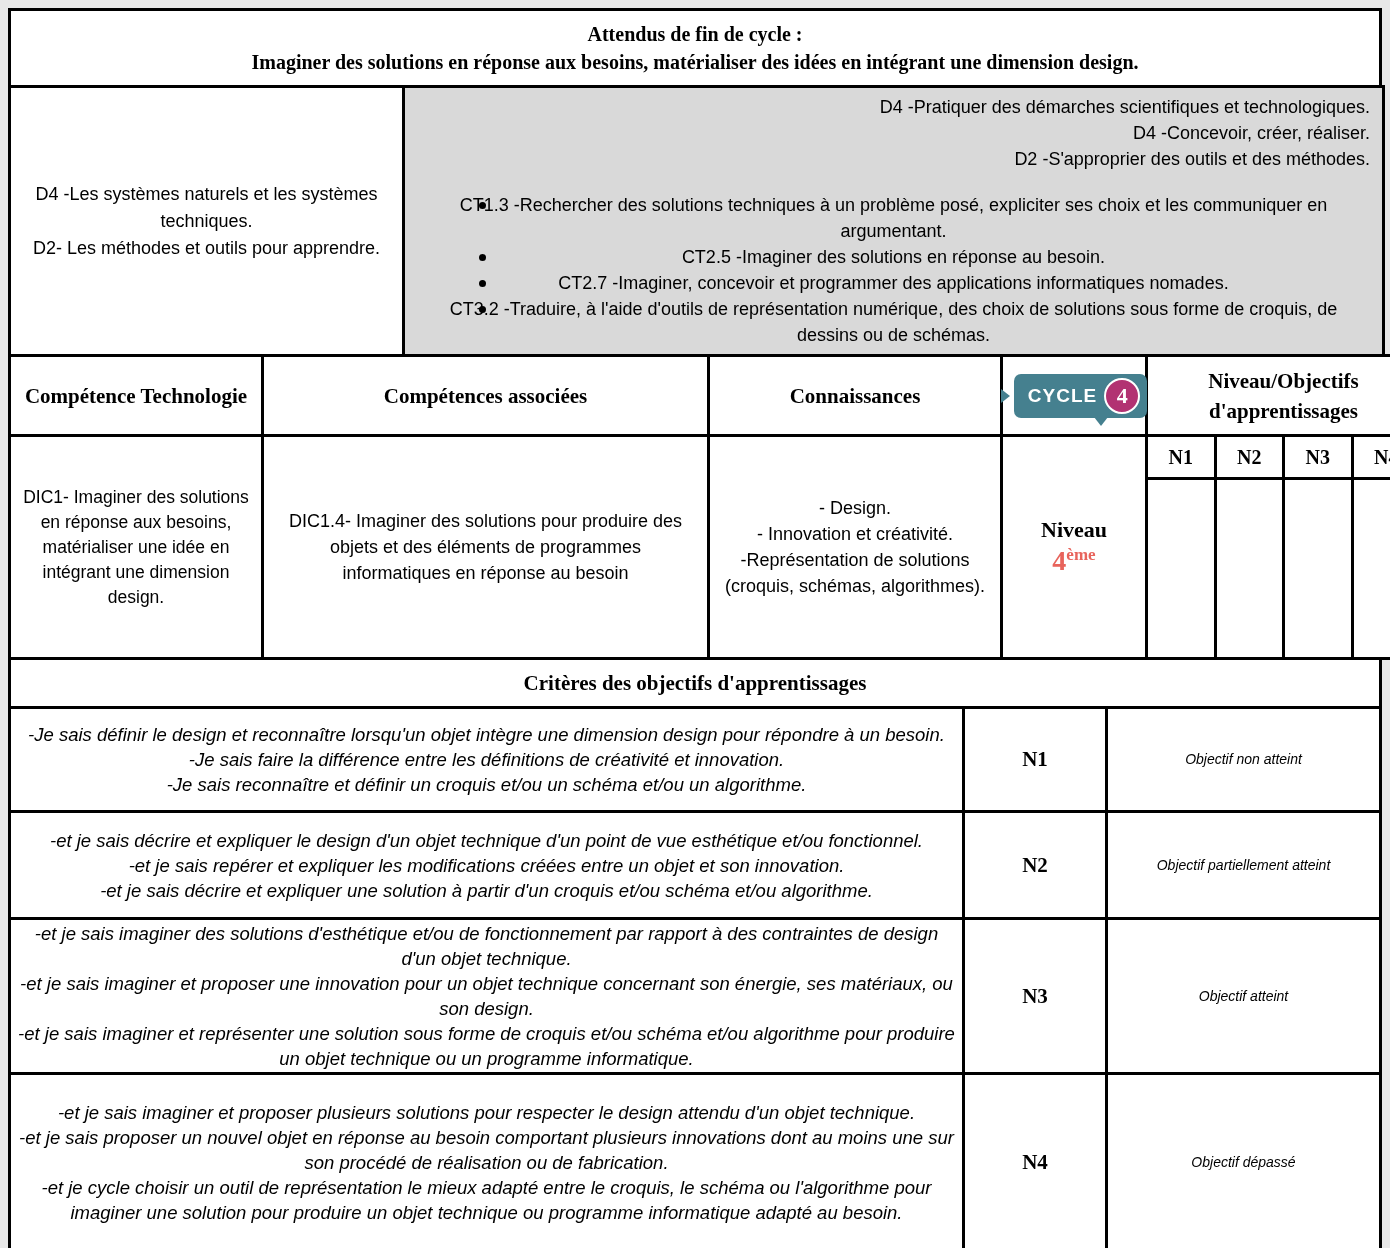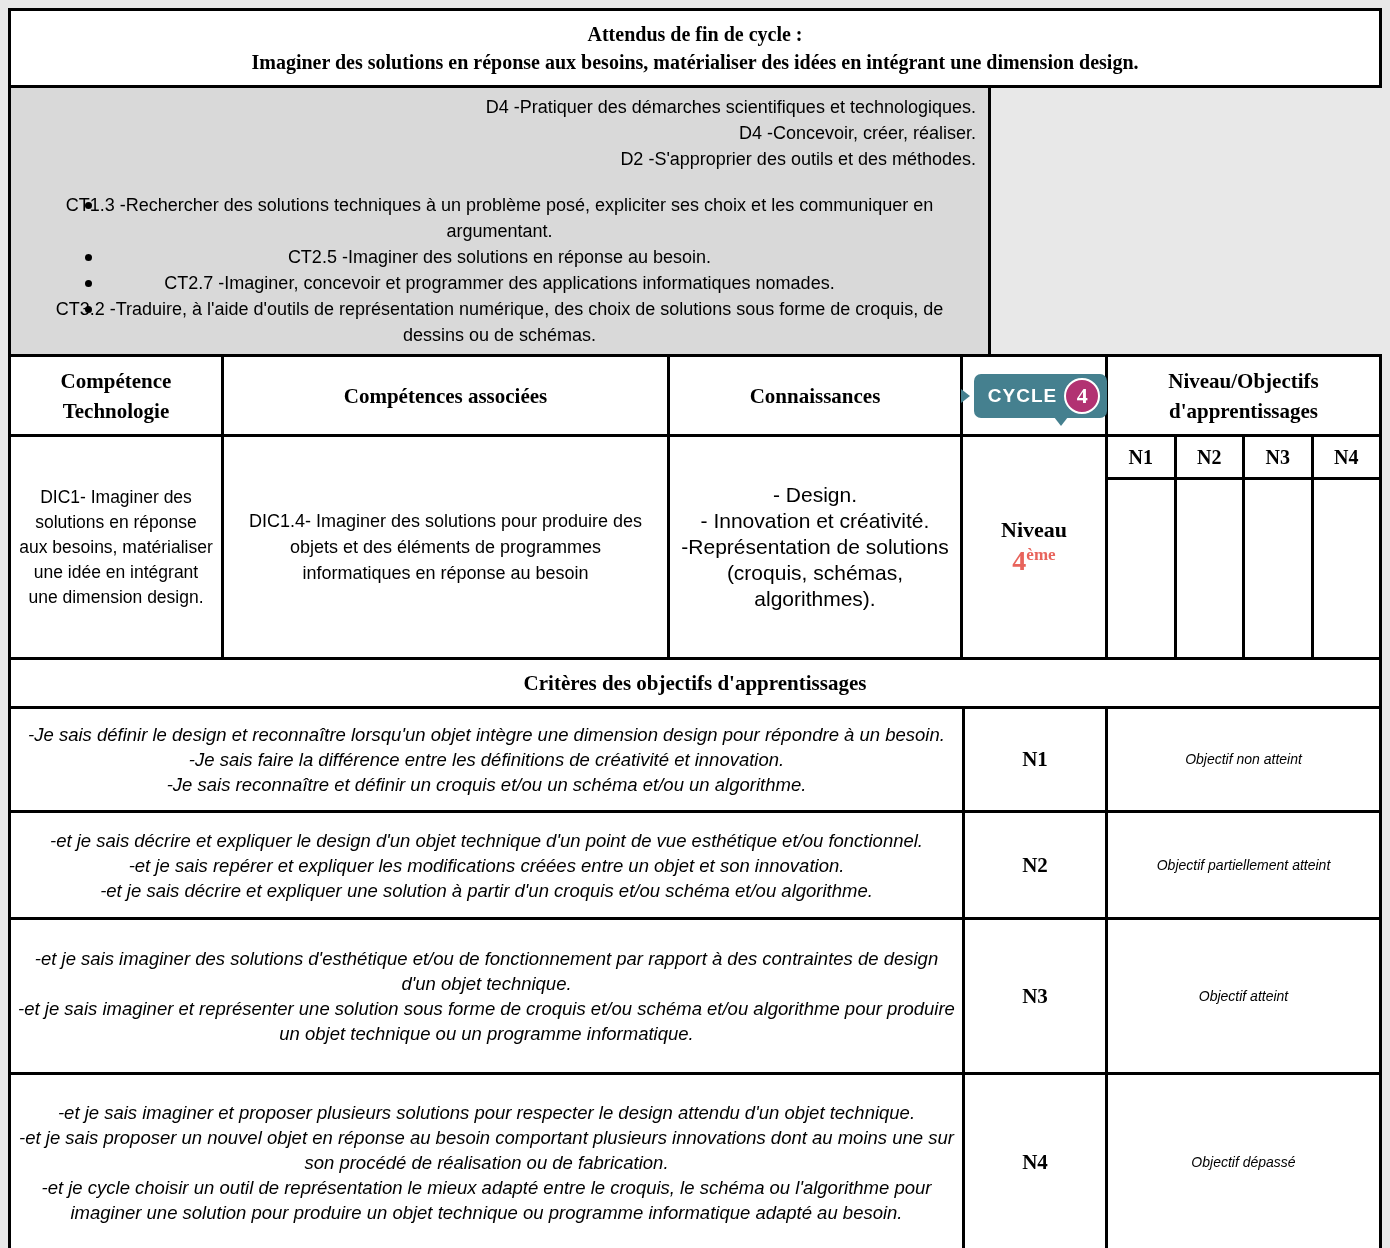--- a/index.html
+++ b/index.html
@@ -34,39 +34,39 @@
   .r2 { height: 272px; }
   .r2 .c-left { width: 397px; font-size: 18px; line-height: 27px; padding: 0 18px; }
   .r2 .c-right { width: 983px; background: #d9d9d9; font-size: 18px; line-height: 26px; padding: 6px 12px; align-items: flex-end; }
   .methods-gap { height: 26px; }
   .b-item { position: relative; width: 100%; text-align: center; line-height: 26px; }
   .b-dot { position: absolute; left: 62px; top: 10px; width: 7px; height: 7px; border-radius: 50%; background: #000; }
 
   
   .r3 { height: 83px; }
   .r3 .cell { font-family: "Liberation Serif", serif; font-weight: bold; font-size: 21px; line-height: 30px; }
-  .c1 { width: 216px; }
+  .c1 { width: 256px; }
   .c2 { width: 449px; }
   .c3 { width: 296px; }
   .c4 { width: 148px; }
   .c5 { width: 277px; }
 
   
   .badge-wrap { position: relative; display: flex; align-items: center; }
   .badge-notch { width: 0; height: 0; border-top: 7px solid transparent; border-bottom: 7px solid transparent; border-left: 9px solid #45808f; margin-right: 4px; }
   .badge { position: relative; display: flex; align-items: center; background: #45808f; border-radius: 7px; height: 44px; padding: 0 7px 0 14px; }
   .badge-label { color: #fff; font-family: "Liberation Sans", sans-serif; font-weight: bold; font-size: 19px; letter-spacing: 1px; margin-right: 7px; }
   .badge-circle { width: 36px; height: 36px; border-radius: 50%; background: #b23272; border: 2px solid #fff; color: #fff; font-weight: bold; font-size: 22px; display: flex; align-items: center; justify-content: center; }
   .badge-tail { position: absolute; bottom: -8px; left: 60%; width: 0; height: 0; border-left: 7px solid transparent; border-right: 7px solid transparent; border-top: 9px solid #45808f; }
 
   
   .r4 { height: 226px; }
   .r4 .c1 { font-size: 17.5px; line-height: 25px; padding: 0 8px; }
   .r4 .c2 { font-size: 18px; line-height: 26px; padding: 0 14px; }
-  .r4 .c3 { font-size: 21px; line-height: 26px; padding: 4px 10px; }
+  .r4 .c3 { font-size: 18px; line-height: 26px; padding: 4px 10px; }
   .niveau-word { font-family: "Liberation Serif", serif; font-weight: bold; font-size: 22px; }
   .niveau-4 { font-family: "Liberation Serif", serif; font-weight: bold; font-size: 28px; color: #e8645c; margin-top: 2px; }
   .niveau-4 sup { font-size: 17px; margin-top: 20px; }
   .sub-wrap { padding: 0; justify-content: flex-start; align-items: stretch; }
   .sub-row { display: flex; width: 100%; }
   .sub-labels { height: 43px; border-bottom: 3px solid #000; }
   .sub-empty { flex: 1; }
   .sub-cell { flex: 1; display: flex; align-items: center; justify-content: center; font-family: "Liberation Serif", serif; font-weight: bold; font-size: 20px; }
   .sub-cell + .sub-cell { border-left: 3px solid #000; }
 
@@ -90,20 +90,24 @@
   <div class="tbl">
 
     <div class="trow r1">
       <div class="cell">
         <div>Attendus de fin de cycle :</div>
         <div>Imaginer des solutions en réponse aux besoins, matérialiser des idées en intégrant une dimension design.</div>
       </div>
     </div>
 
     <div class="trow r2">
+      <div class="cell c-left">
+        <div>D4 -Les systèmes naturels et les systèmes techniques.</div>
+        <div>D2- Les méthodes et outils pour apprendre.</div>
+      </div>
       <div class="cell c-right">
         <div>D4 -Pratiquer des démarches scientifiques et technologiques.</div>
         <div>D4 -Concevoir, créer, réaliser.</div>
         <div>D2 -S'approprier des outils et des méthodes.</div>
         <div class="methods-gap"></div>
         <div class="b-item">
           <span class="b-dot"></span>
           <span>CT1.3 -Rechercher des solutions techniques à un problème posé, expliciter ses choix et les communiquer en argumentant.</span>
         </div>
         <div class="b-item">
@@ -186,20 +190,21 @@
         <div>-et je sais repérer et expliquer les modifications créées entre un objet et son innovation.</div>
         <div>-et je sais décrire et expliquer une solution à partir d'un croquis et/ou schéma et/ou algorithme.</div>
       </div>
       <div class="cell c-lvl">N2</div>
       <div class="cell c-obj">Objectif partiellement atteint</div>
     </div>
 
     <div class="trow crit rn3">
       <div class="cell c-desc">
         <div>-et je sais imaginer des solutions d'esthétique et/ou de fonctionnement par rapport à des contraintes de design d'un objet technique.</div>
+        <div>-et je sais imaginer et proposer une innovation pour un objet technique concernant son énergie, ses matériaux, ou son design.</div>
         <div>-et je sais imaginer et représenter une solution sous forme de croquis et/ou schéma et/ou algorithme pour produire un objet technique ou un programme informatique.</div>
       </div>
       <div class="cell c-lvl">N3</div>
       <div class="cell c-obj">Objectif atteint</div>
     </div>
 
     <div class="trow crit rn4">
       <div class="cell c-desc">
         <div>-et je sais imaginer et proposer plusieurs solutions pour respecter le design attendu d'un objet technique.</div>
         <div>-et je sais proposer un nouvel objet en réponse au besoin comportant plusieurs innovations dont au moins une sur son procédé de réalisation ou de fabrication.</div>

